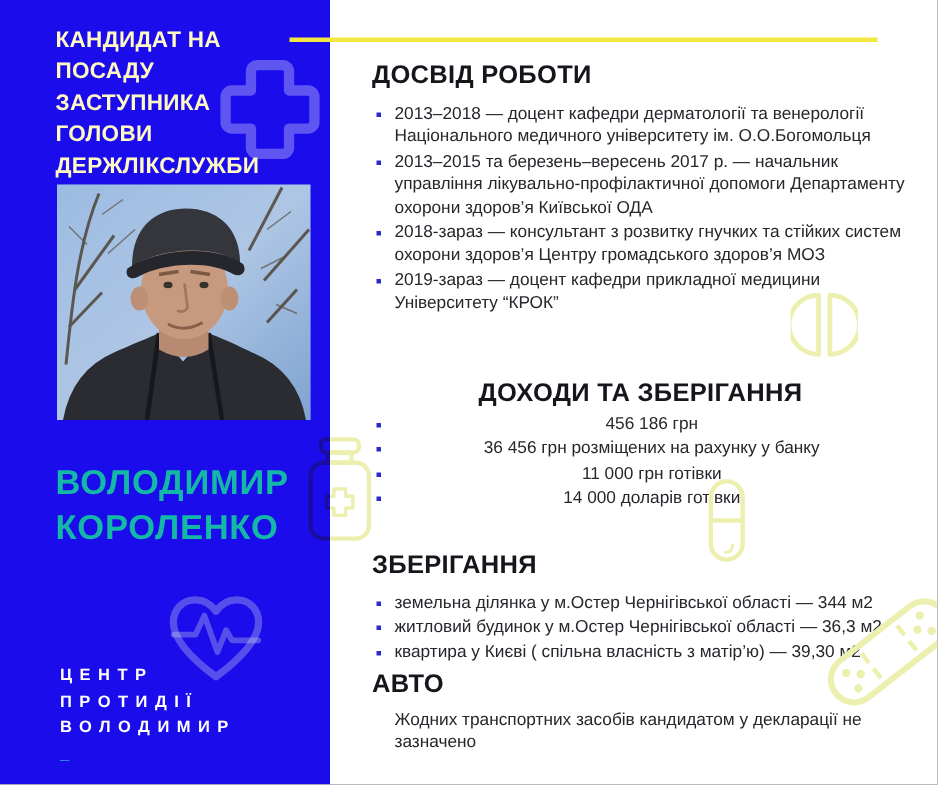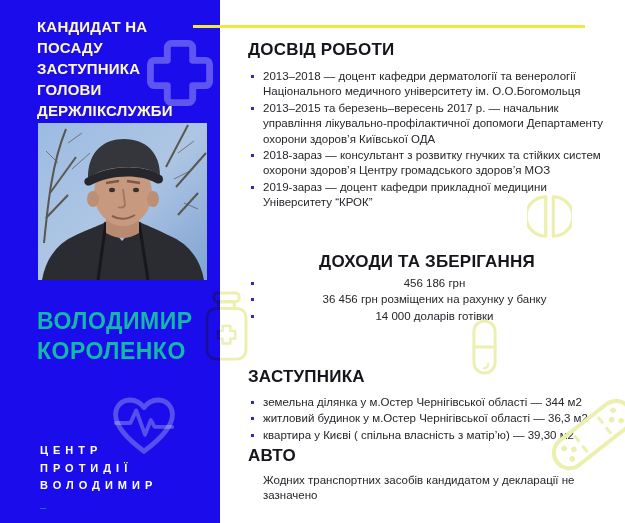--- a/index.html
+++ b/index.html
@@ -194,26 +194,27 @@
         <li>2018-зараз — консультант з розвитку гнучких та стійких систем охорони здоров’я  Центру громадського здоров’я МОЗ</li>
         <li>2019-зараз — доцент кафедри прикладної медицини Університету “КРОК”</li>
       </ul>
     </section>
 
     <section class="section sec-income">
       <h2 class="section-heading">ДОХОДИ ТА ЗБЕРІГАННЯ</h2>
       <ul class="items">
         <li>456 186 грн</li>
         <li>36 456 грн розміщених на рахунку у банку</li>
+        <li>11 000 грн  готівки</li>
         <li>14 000 доларів готівки</li>
       </ul>
     </section>
 
     <section class="section sec-realty">
-      <h2 class="section-heading">ЗАСТУПНИКА</h2>
+      <h2 class="section-heading">ЗБЕРІГАННЯ</h2>
       <ul class="items">
         <li>земельна ділянка у м.Остер Чернігівської області — 344 м2</li>
         <li>житловий будинок у м.Остер Чернігівської області — 36,3 м2</li>
         <li>квартира у Києві ( спільна власність з матір’ю) — 39,30 м2</li>
       </ul>
     </section>
 
     <section class="section sec-auto">
       <h2 class="section-heading">АВТО</h2>
       <p class="auto-note">Жодних транспортних засобів кандидатом у декларації не зазначено</p>

